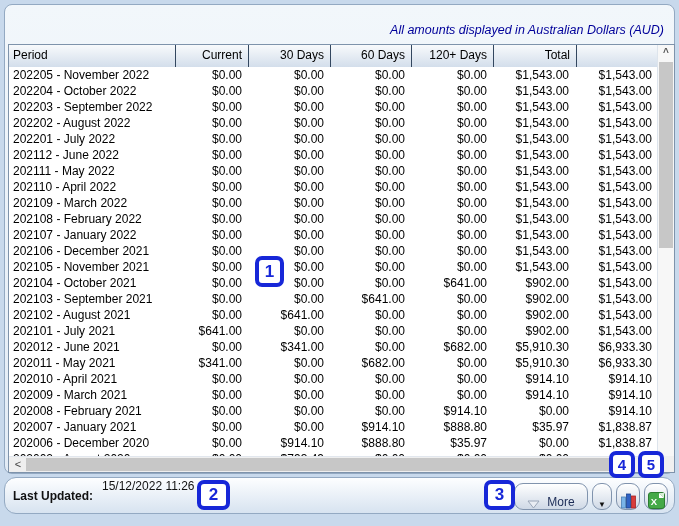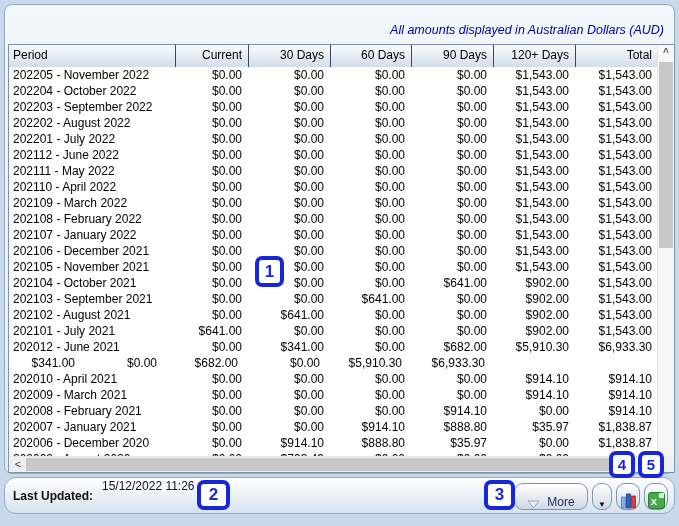--- a/index.html
+++ b/index.html
@@ -69,21 +69,20 @@
   <div class="panel-top">
     <div class="currency-note">All amounts displayed in Australian Dollars (AUD)</div>
   </div>
 
   <div class="table">
     <div class="thead">
         <div class="hcell col0">Period</div>
         <div class="hcell col1">Current</div>
         <div class="hcell col2">30 Days</div>
         <div class="hcell col3">60 Days</div>
-        <div class="hcell col4">90 Days</div>
         <div class="hcell col5">120+ Days</div>
         <div class="hcell col6">Total</div>
       </div>
     <div class="tbody">
   <div class="trow">
     <div class="cell col0 c-period">202205 - November 2022</div>
     <div class="cell col1 c-v0">$0.00</div>
     <div class="cell col2 c-v1">$0.00</div>
     <div class="cell col3 c-v2">$0.00</div>
     <div class="cell col4 c-v3">$0.00</div>
@@ -255,20 +254,21 @@
     <div class="cell col0 c-period">202012 - June 2021</div>
     <div class="cell col1 c-v0">$0.00</div>
     <div class="cell col2 c-v1">$341.00</div>
     <div class="cell col3 c-v2">$0.00</div>
     <div class="cell col4 c-v3">$682.00</div>
     <div class="cell col5 c-v4">$5,910.30</div>
     <div class="cell col6 c-v5">$6,933.30</div>
   </div>
 
   <div class="trow">
+    <div class="cell col0 c-period">202011 - May 2021</div>
     <div class="cell col1 c-v0">$341.00</div>
     <div class="cell col2 c-v1">$0.00</div>
     <div class="cell col3 c-v2">$682.00</div>
     <div class="cell col4 c-v3">$0.00</div>
     <div class="cell col5 c-v4">$5,910.30</div>
     <div class="cell col6 c-v5">$6,933.30</div>
   </div>
 
   <div class="trow">
     <div class="cell col0 c-period">202010 - April 2021</div>

